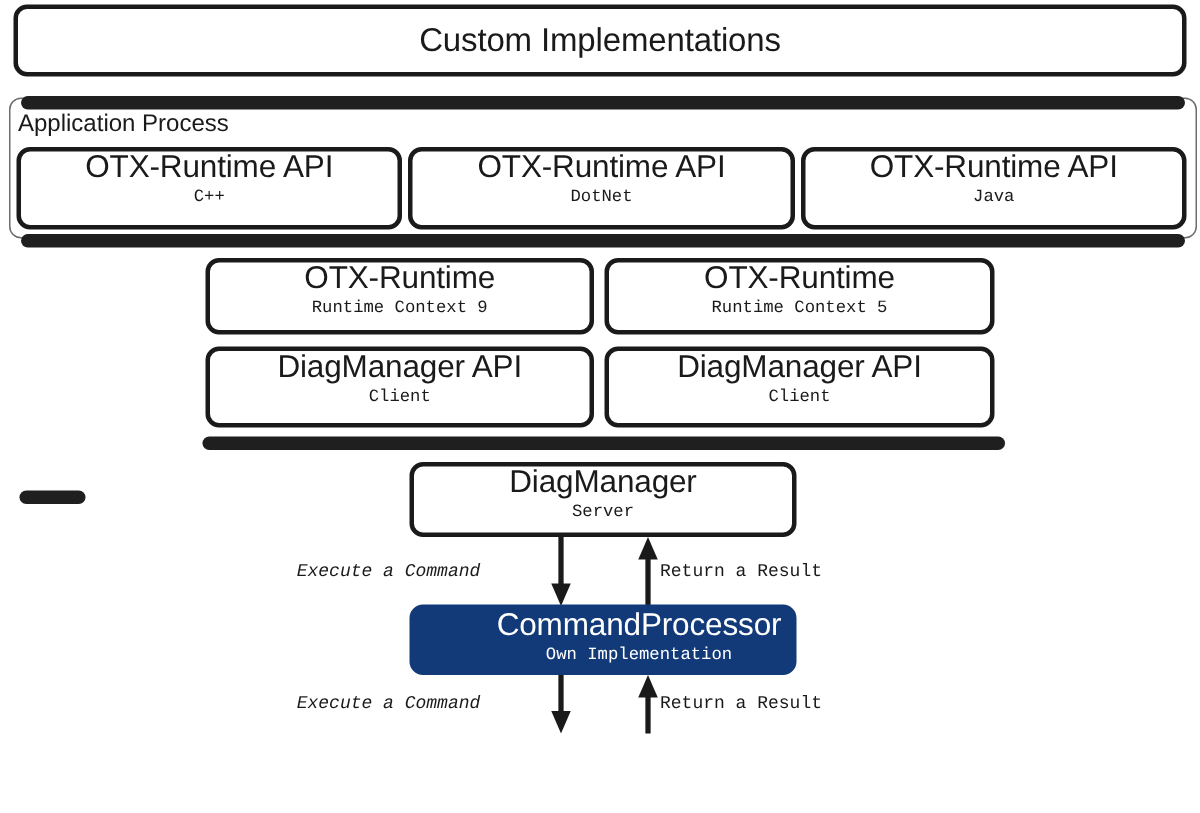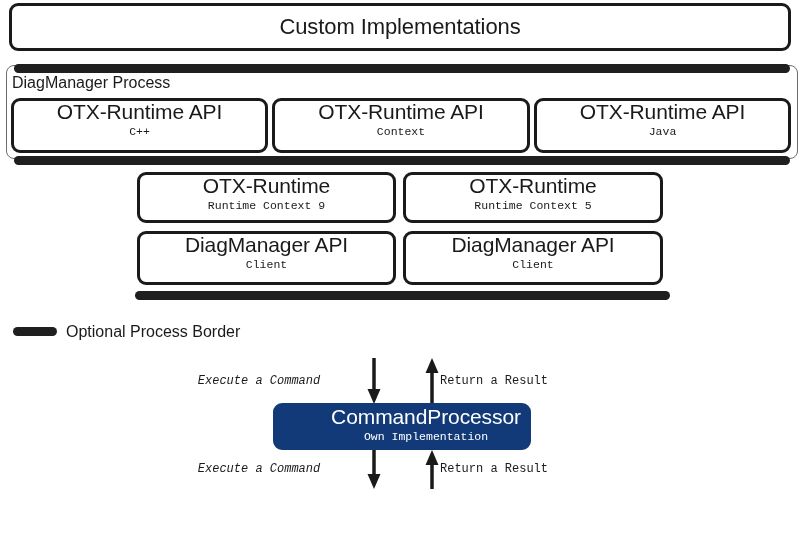--- a/index.html
+++ b/index.html
@@ -125,30 +125,30 @@
 <div id="canvas">
 
   <div class="node single titleonly" style="left:9px; top:3px; width:782px; height:48px;">
     <div class="title">Custom Implementations</div>
   </div>
 
   <div class="process-box" style="left:6px; top:65px; width:792px; height:94px;"></div>
 
   <div class="thickbar" style="left:14px; top:64px; width:776px;"></div>
 
-  <div class="process-label" style="left:12px; top:74px;">DiagManager Process</div>
+  <div class="process-label" style="left:12px; top:74px;">Application Process</div>
 
   <div class="node" style="left:11px; top:98px; width:257px; height:55px;">
     <div class="title">OTX-Runtime API</div>
     <div class="sub">C++</div>
   </div>
 
   <div class="node" style="left:272px; top:98px; width:258px; height:55px;">
     <div class="title">OTX-Runtime API</div>
-    <div class="sub">Context</div>
+    <div class="sub">DotNet</div>
   </div>
 
   <div class="node" style="left:534px; top:98px; width:257px; height:55px;">
     <div class="title">OTX-Runtime API</div>
     <div class="sub">Java</div>
   </div>
 
   <div class="thickbar" style="left:14px; top:156px; width:776px;"></div>
 
   <div class="node" style="left:137px; top:172px; width:259px; height:51px;">
@@ -167,22 +167,25 @@
   </div>
 
   <div class="node" style="left:403px; top:231px; width:260px; height:54px;">
     <div class="title">DiagManager API</div>
     <div class="sub">Client</div>
   </div>
 
   <div class="thickbar" style="left:135px; top:291px; width:535px;"></div>
 
   <div class="legend-swatch" style="left:13px; top:327px; width:44px; height:9px;"></div>
-  <div class="legend-label" style="left:66px; top:323px;">Optional Process Border</div>
-
+
+  <div class="node" style="left:273px; top:308px; width:258px; height:50px;">
+    <div class="title">DiagManager</div>
+    <div class="sub">Server</div>
+  </div>
 
   <svg class="arrow-svg" style="left:0px; top:0px; width:800px; height:542px;">
 
     <line x1="374" y1="358" x2="374" y2="396" stroke="#1a1a1a" stroke-width="3.5"></line>
     <polygon points="374,404 367.5,389 380.5,389" fill="#1a1a1a"></polygon>
 
     <line x1="432" y1="404" x2="432" y2="366" stroke="#1a1a1a" stroke-width="3.5"></line>
     <polygon points="432,358 425.5,373 438.5,373" fill="#1a1a1a"></polygon>
   </svg>
   <div class="arrow-label right-aligned" style="left:150px; top:374px; width:218px;">Execute a Command</div>

